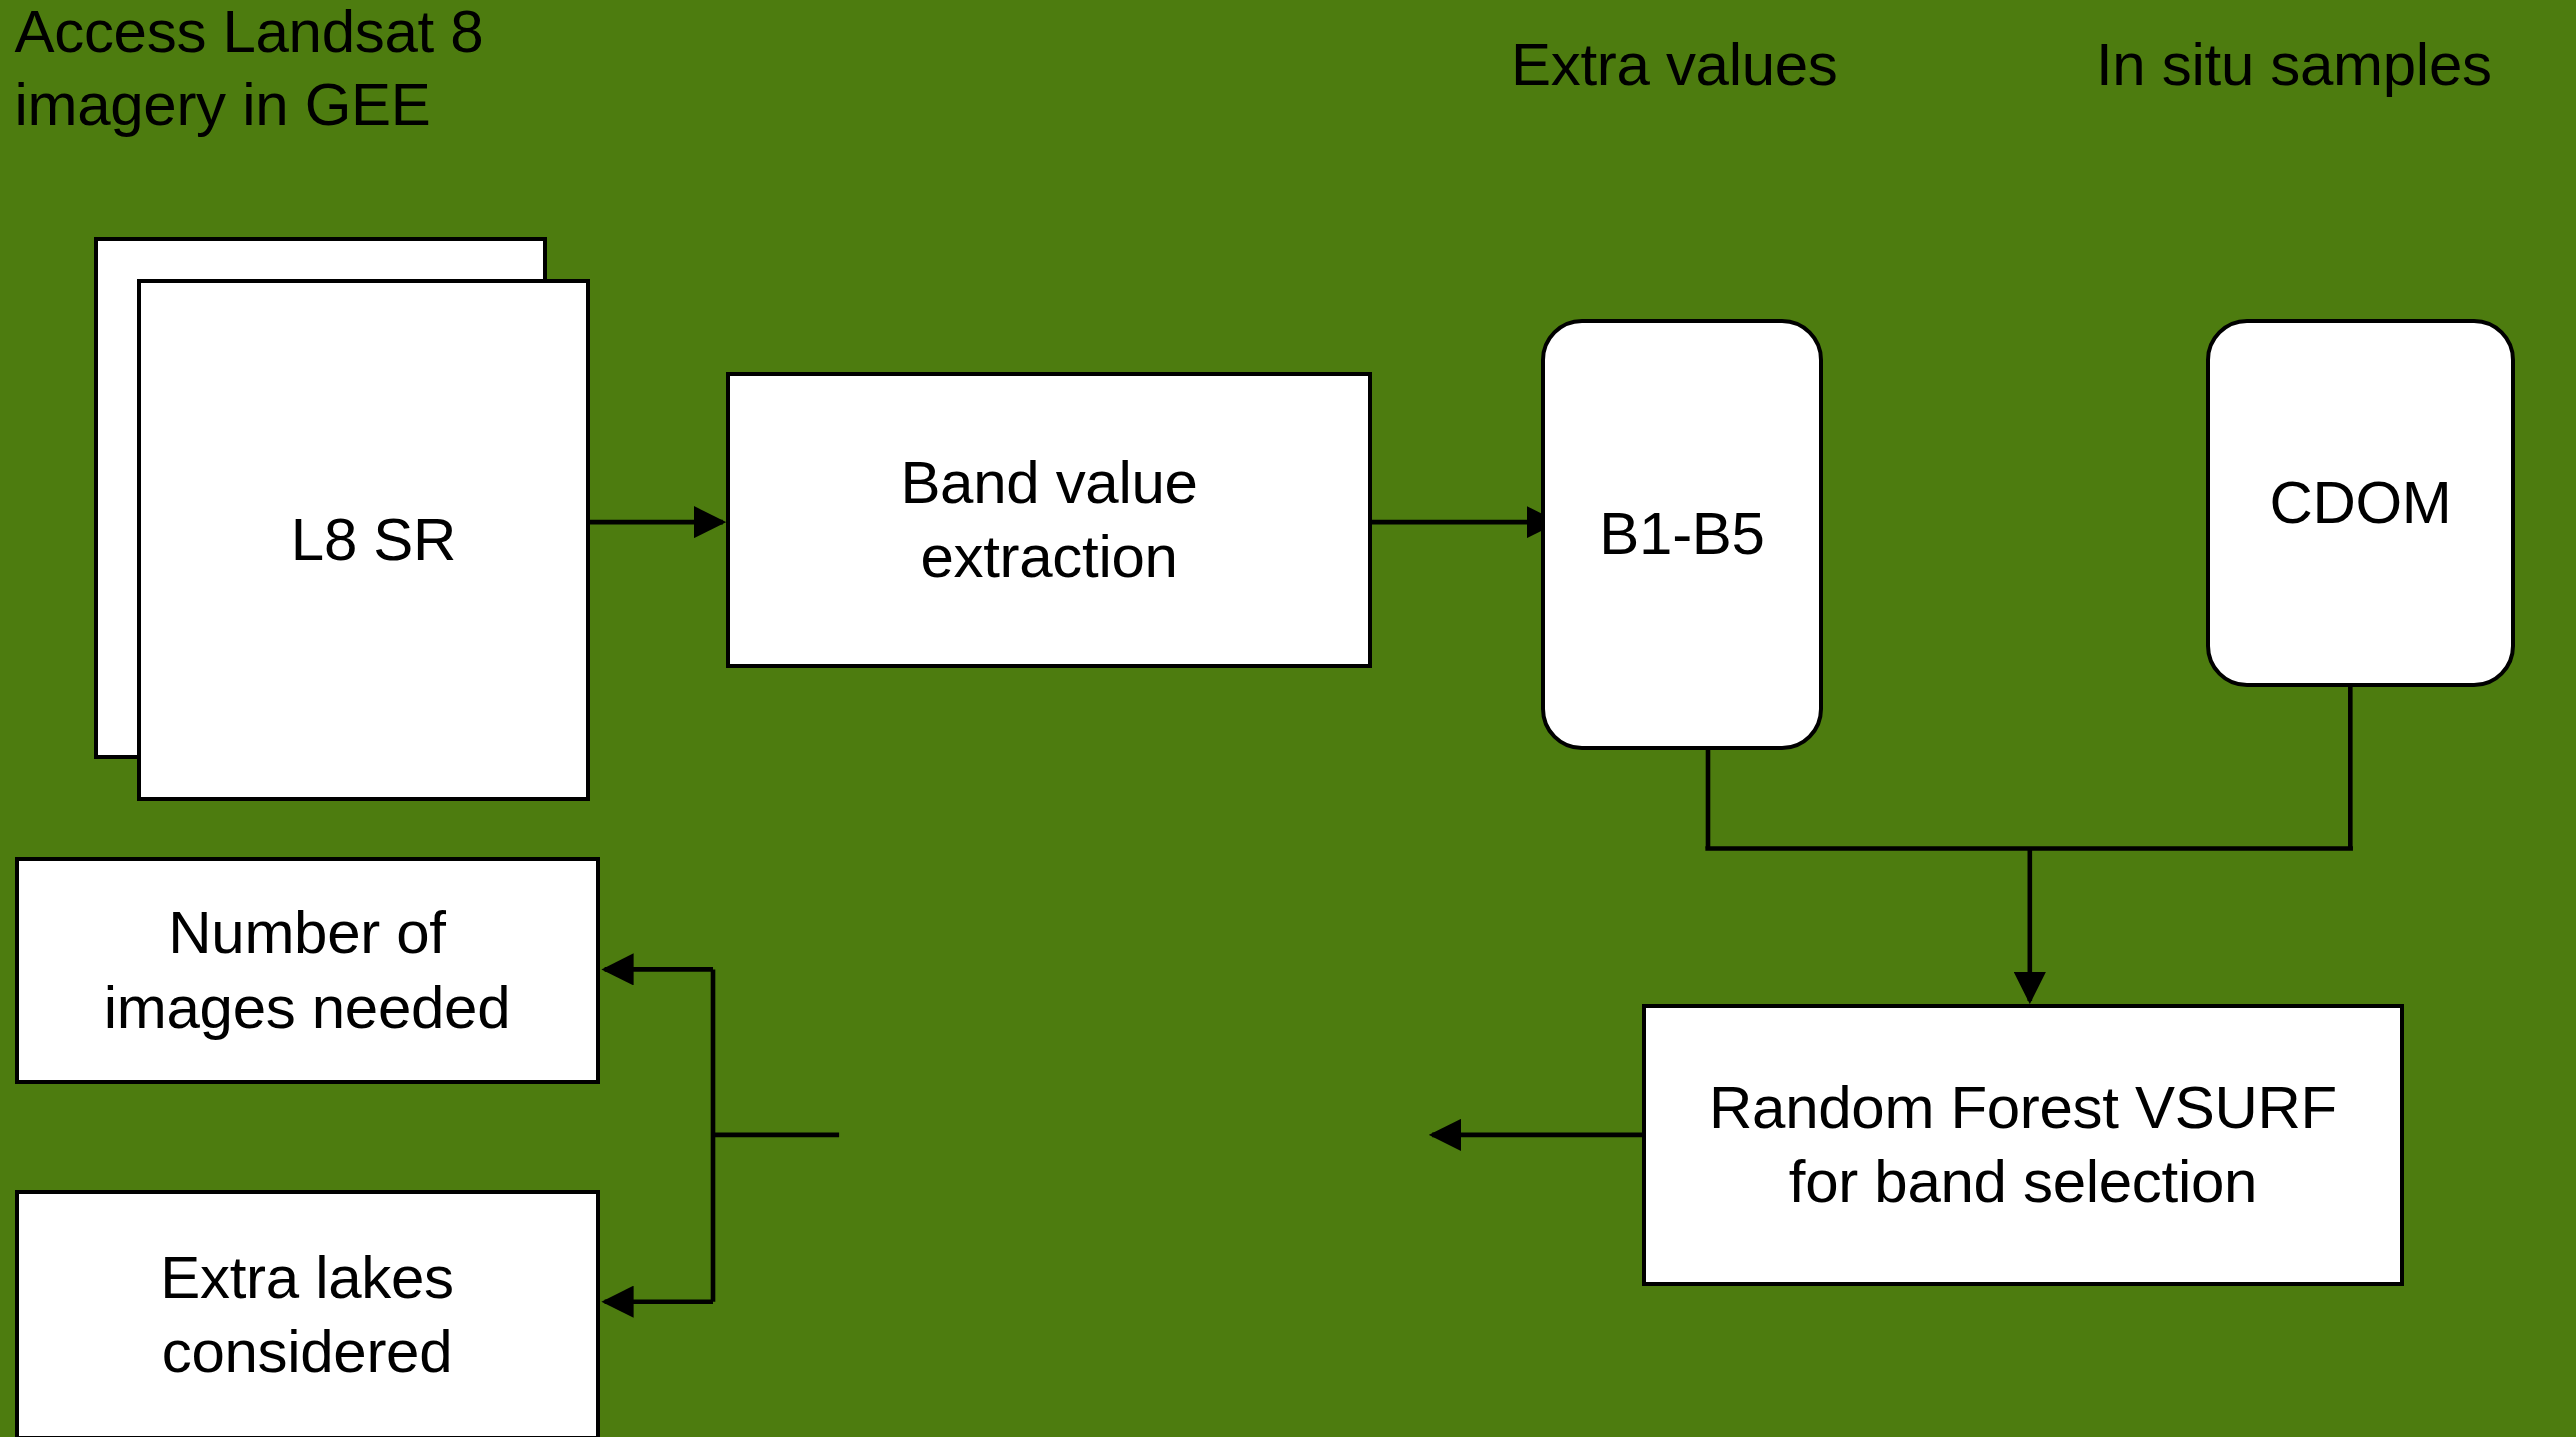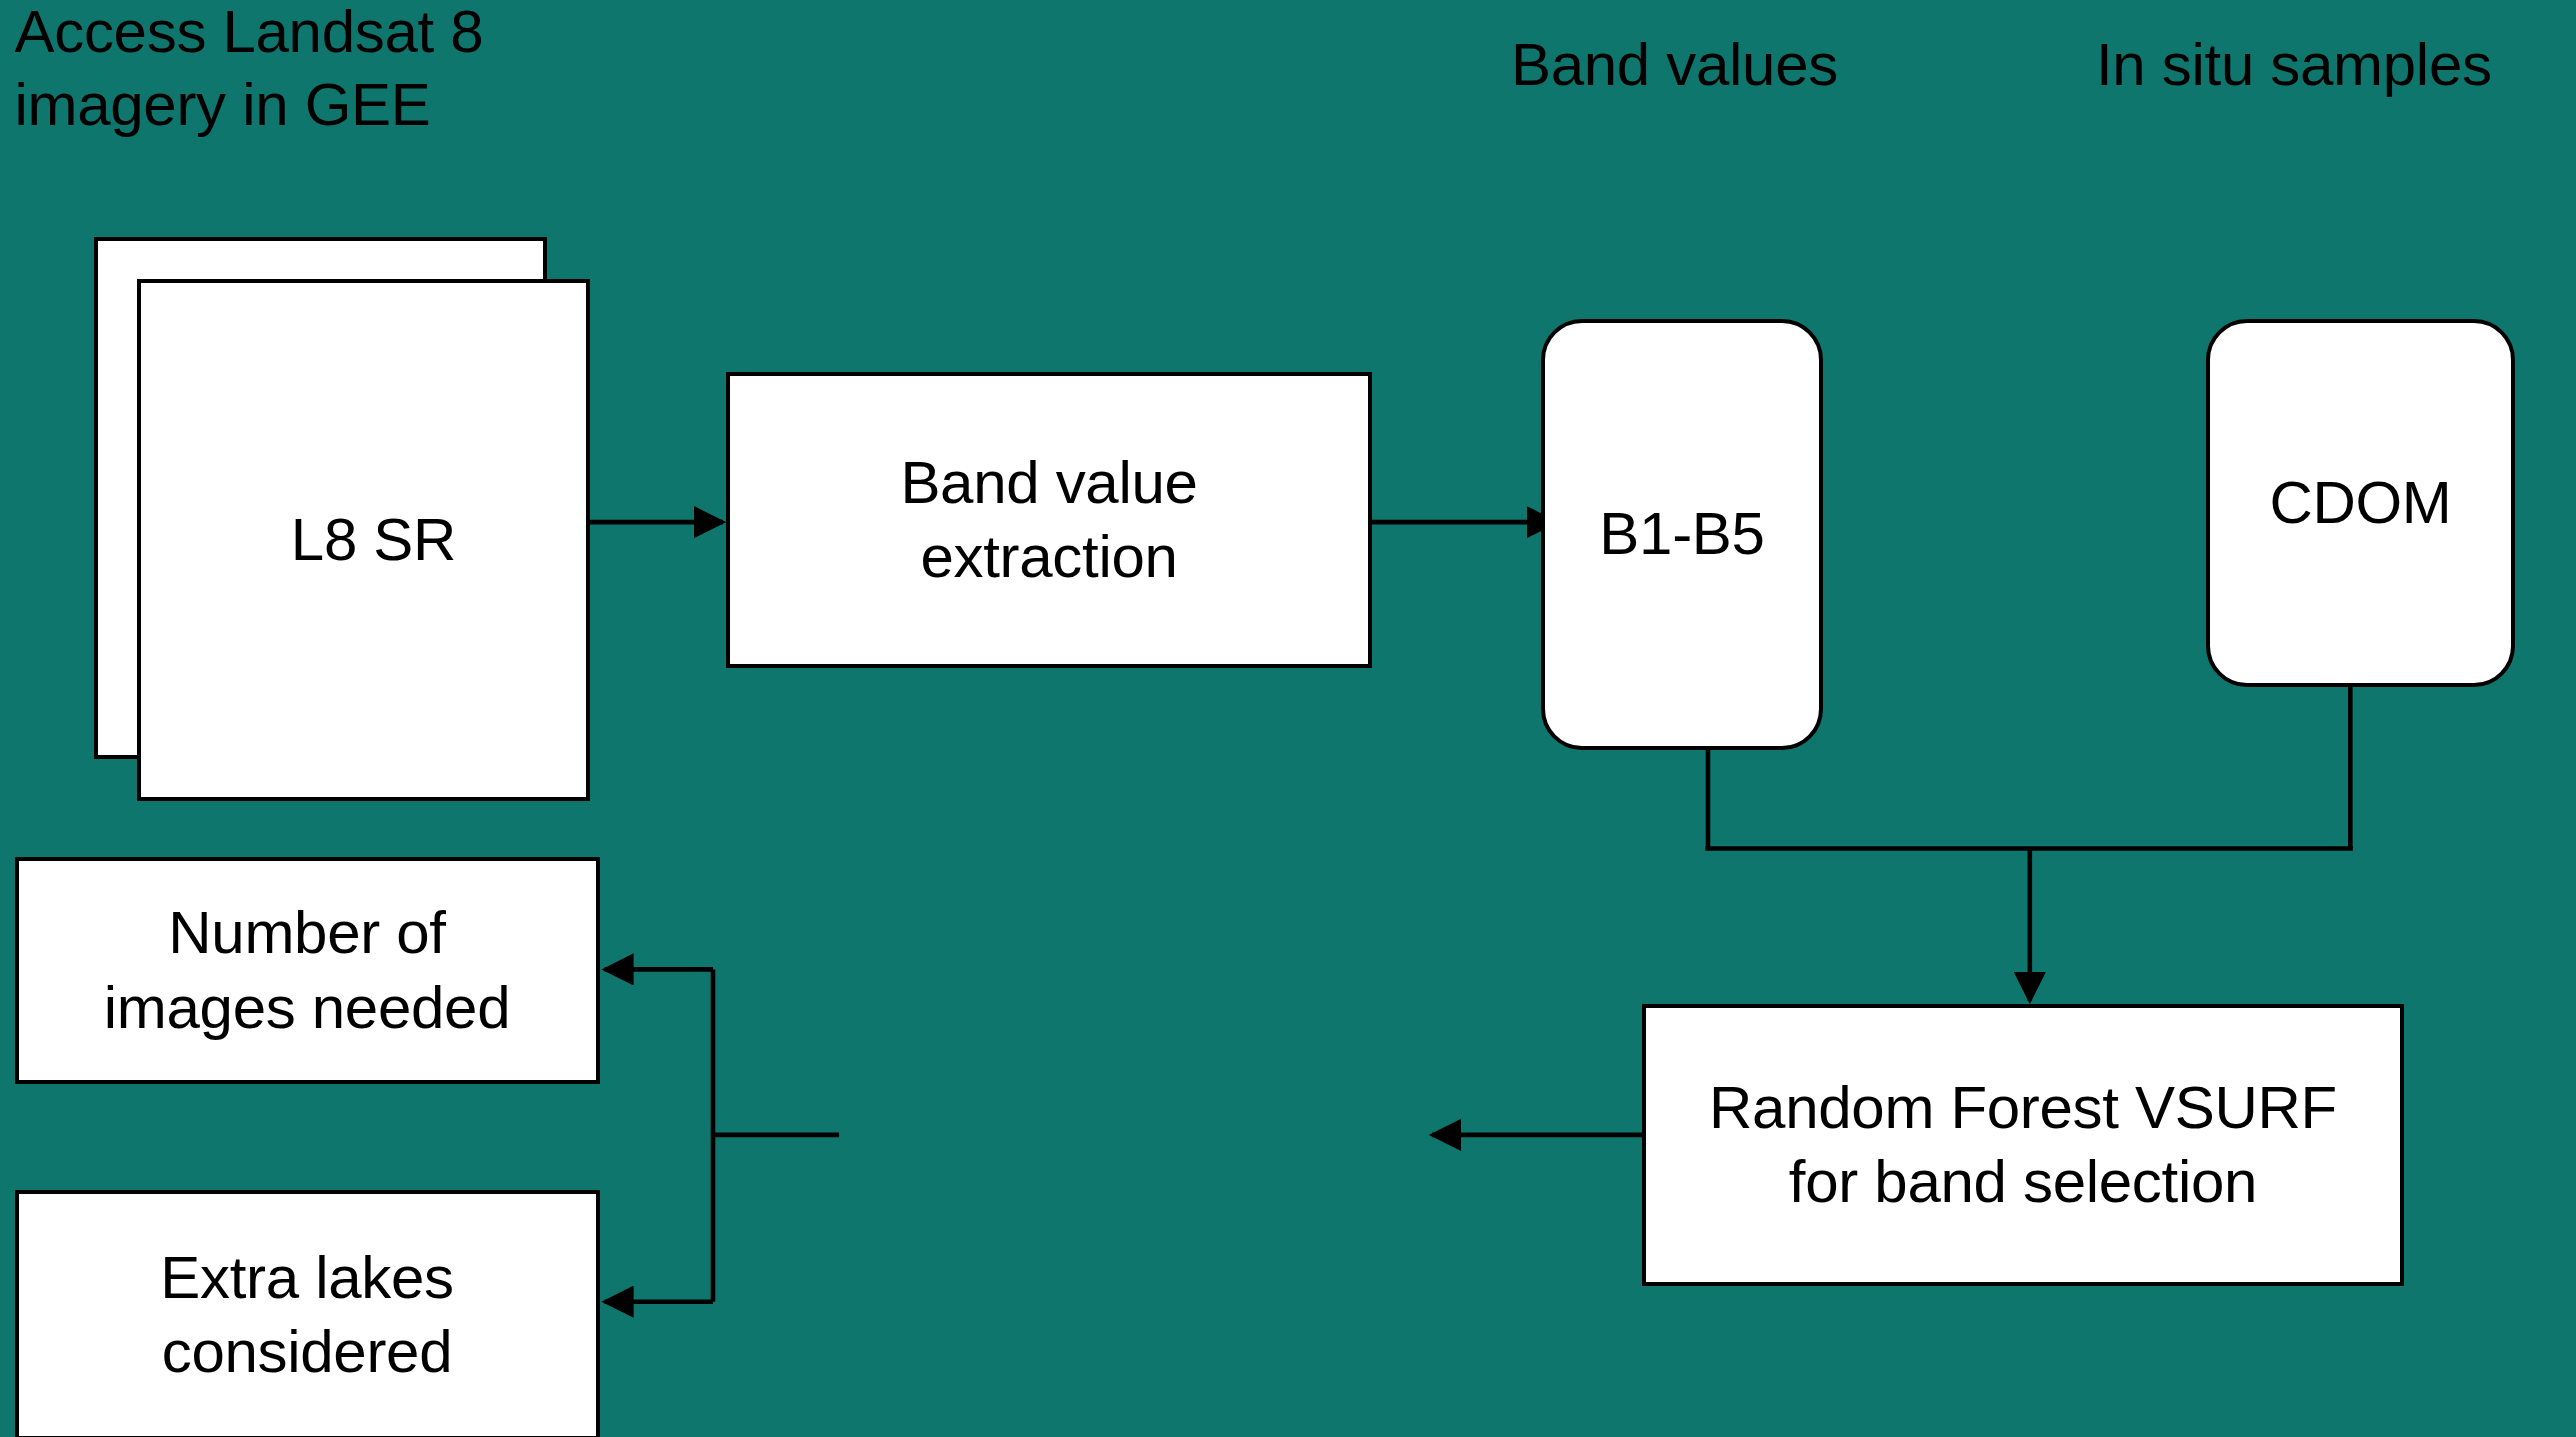--- a/index.html
+++ b/index.html
@@ -4,21 +4,21 @@
 <style>
   html, body {
     margin: 0;
     padding: 0;
     background: #ffffff;
   }
   #canvas {
     position: relative;
     width: 2576px;
     height: 1437px;
-    background: #0f766e;
+    background: #4d7c0f;
     font-family: "Liberation Sans", sans-serif;
     color: #000000;
     overflow: hidden;
   }
   .label {
     position: absolute;
     font-size: 60px;
     line-height: 1.22;
     color: #000000;
     white-space: pre-line;
@@ -55,21 +55,21 @@
   }
 </style>
 </head>
 <body>
 
 <div id="canvas">
 
   <div class="label" style="left:14.5px; top:-5.3px; width:657px;">Access Landsat 8
 imagery in GEE</div>
 
-  <div class="label" style="left:1511px; top:28px; width:460px;">Band values</div>
+  <div class="label" style="left:1511px; top:28px; width:460px;">Extra values</div>
 
   <div class="label" style="left:2096px; top:28px; width:499px;">In situ samples</div>
 
   <svg class="links" viewBox="0 0 3921 2188" xmlns="http://www.w3.org/2000/svg">
     <defs>
       <marker id="arrow" viewBox="0 0 10 10" refX="9" refY="5" markerWidth="7" markerHeight="7" orient="auto-start-reverse">
         <path d="M 0 0 L 10 5 L 0 10 z" fill="#000000"></path>
       </marker>
     </defs>
 

